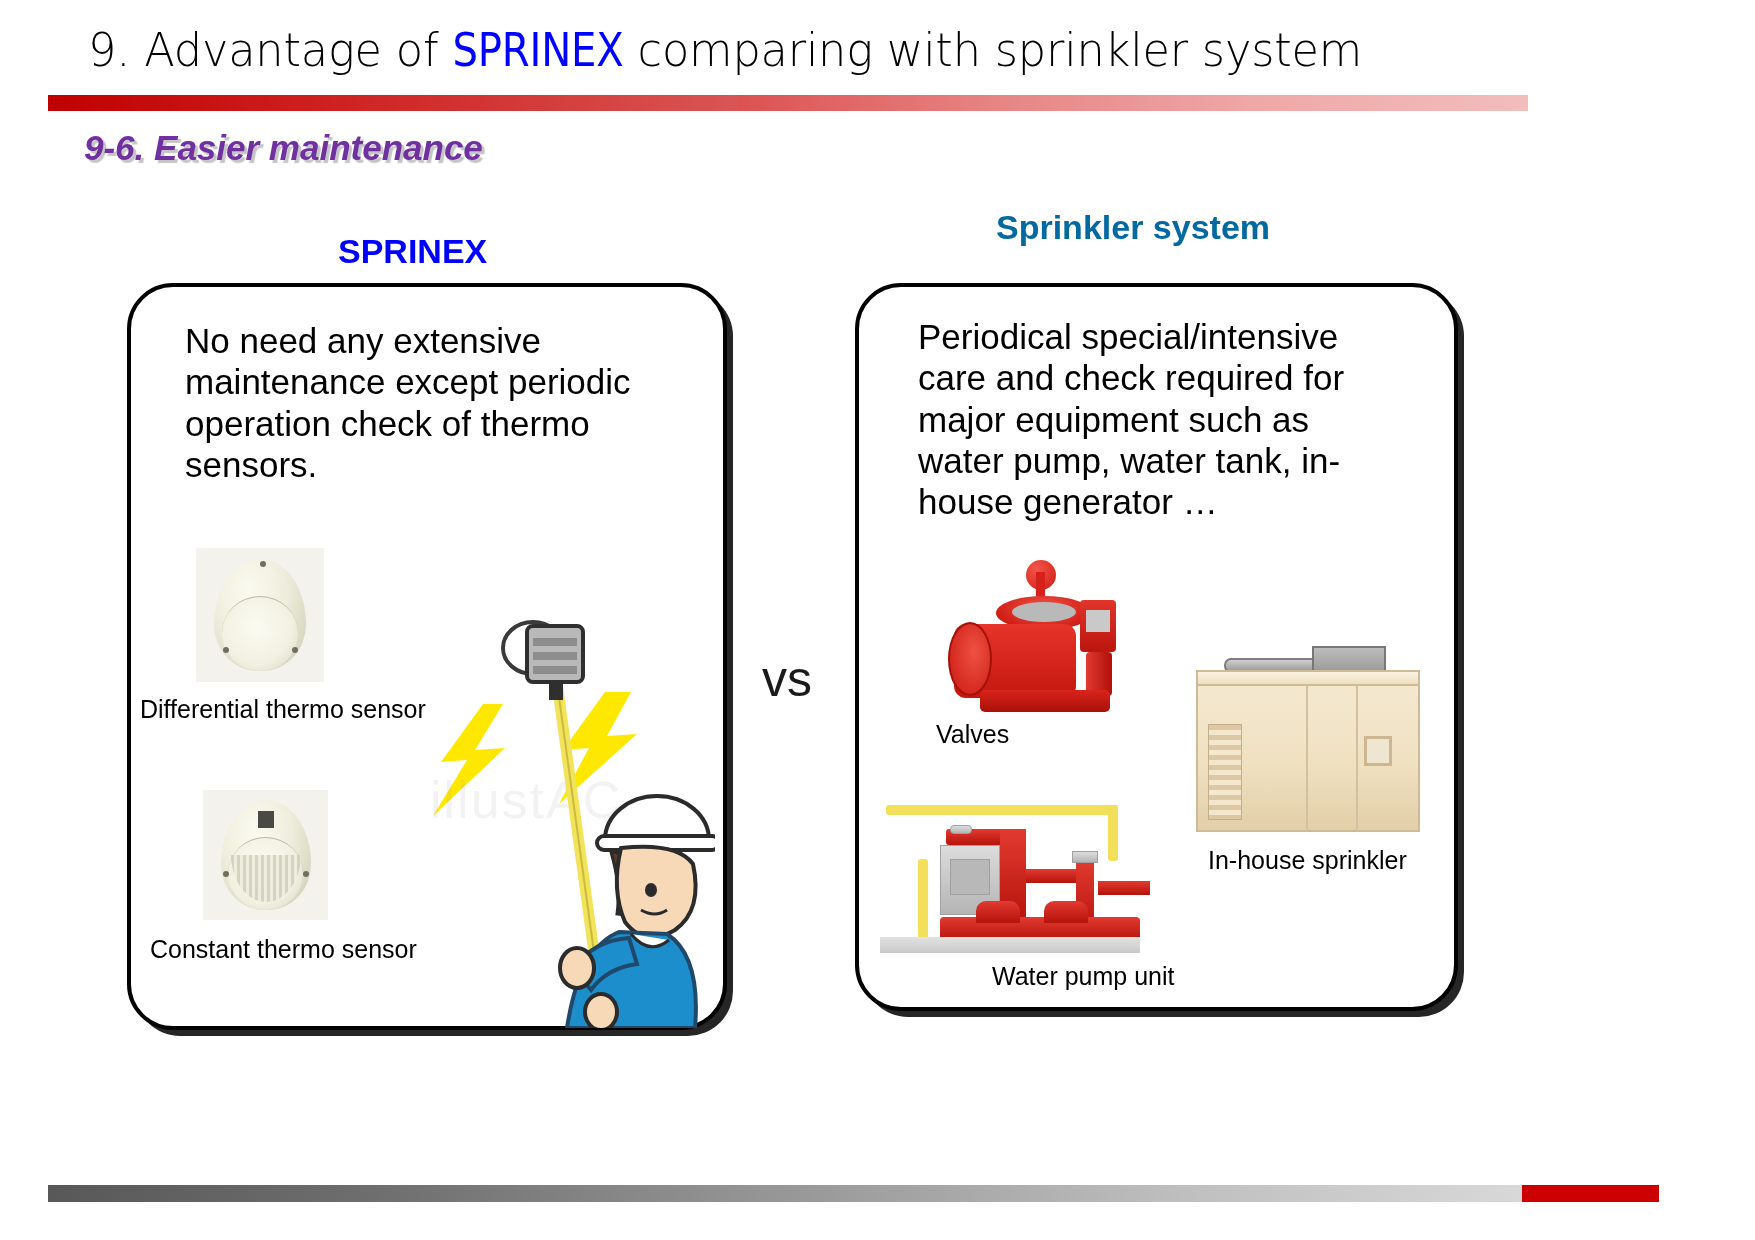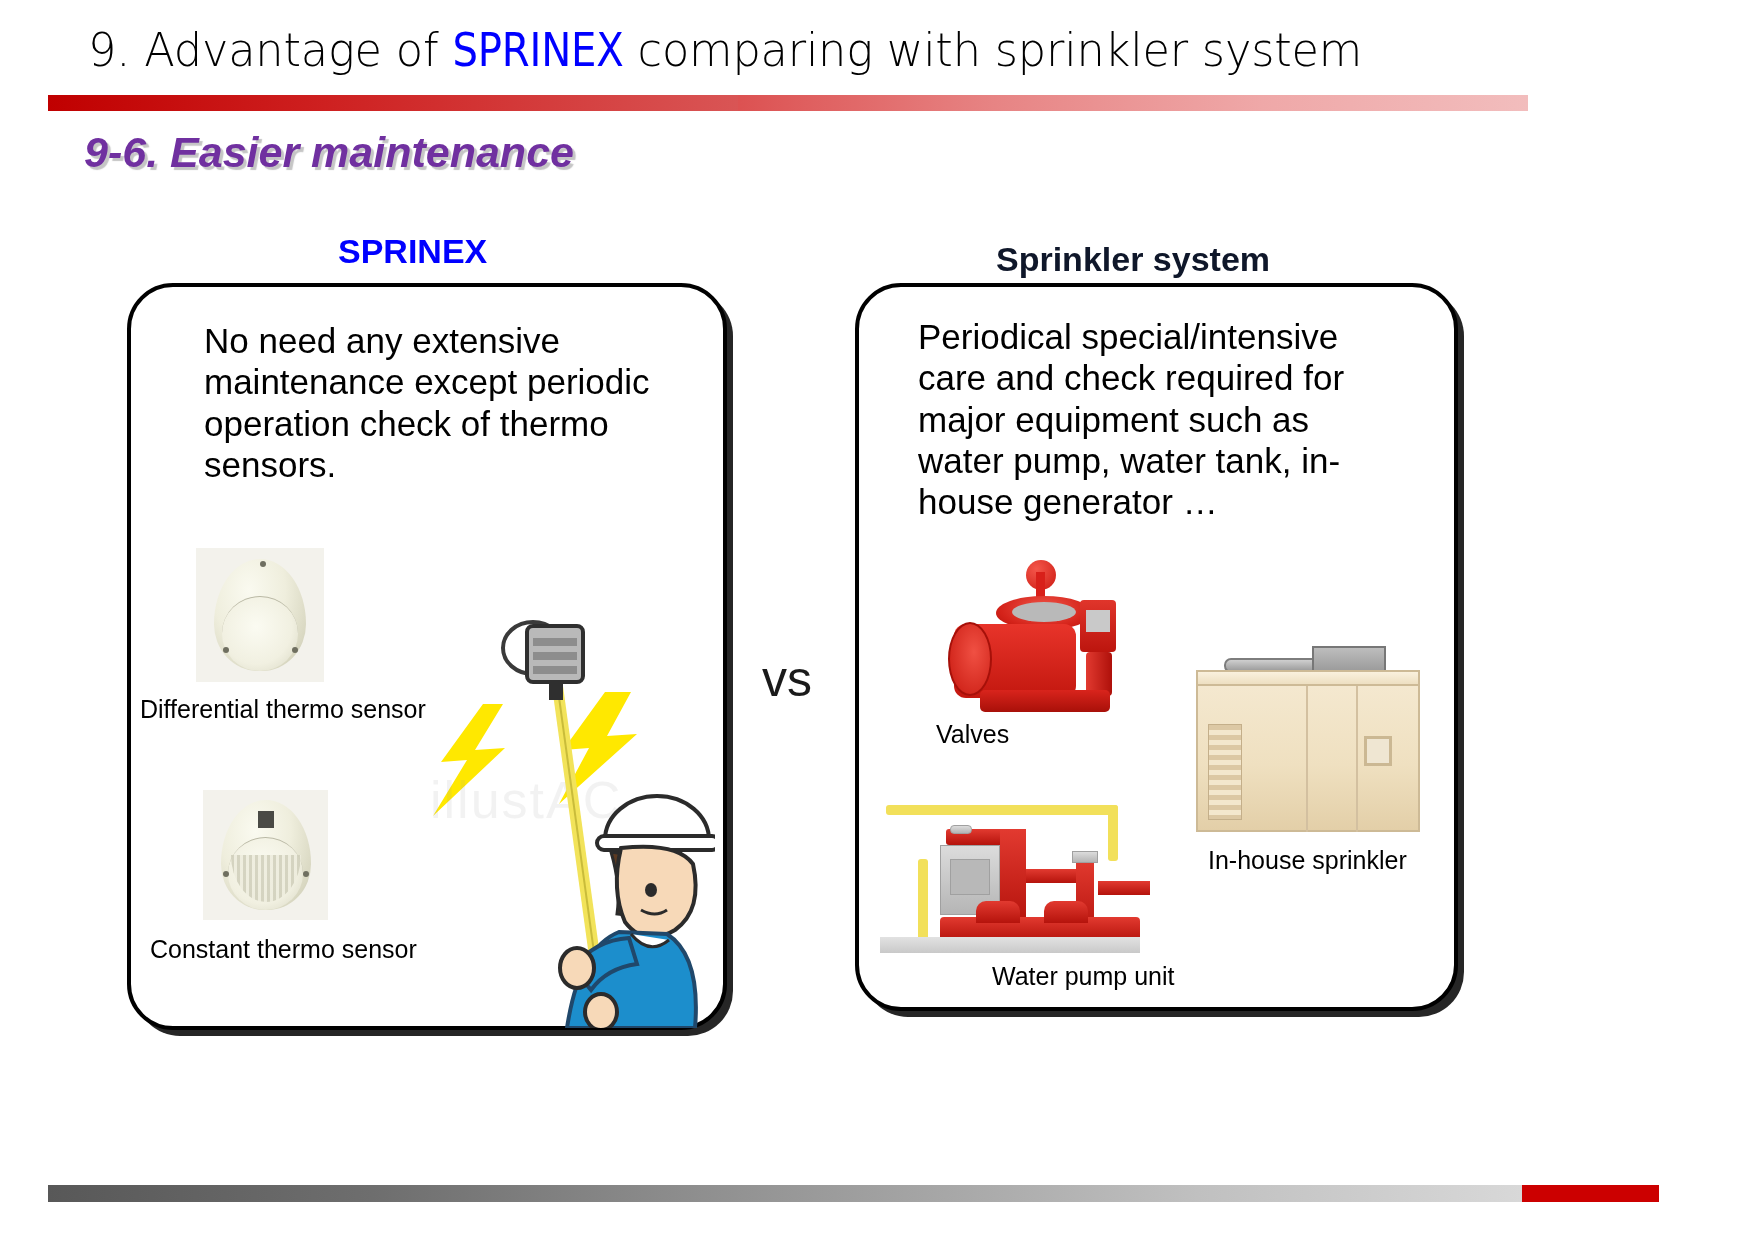--- a/index.html
+++ b/index.html
@@ -28,49 +28,49 @@
     background: linear-gradient(to right, #C00000 0%, #CC1111 18%, #D94444 42%, #E78484 64%, #EFA8A8 82%, #F2BDBD 100%);
   }
   .title-rule-2 {
     position: absolute; left: 48px; top: 95px;
     width: 690px; height: 16px;
     background: linear-gradient(to right, #C00000 0%, #CE2020 40%, #D95555 100%);
   }
 
   .subtitle {
     position: absolute; left: 84px; top: 128px;
-    font-size: 43px; font-weight: bold; font-style: italic;
+    font-size: 35px; font-weight: bold; font-style: italic;
     color: #7030A0;
     text-shadow: 3px 3px 1px rgba(150,150,150,0.55);
     font-family: "Liberation Sans", sans-serif;
     letter-spacing: 0px;
   }
 
   
   .col-head {
     position: absolute; font-size: 34px; font-weight: bold;
     font-family: "Liberation Sans", sans-serif;
   }
   .col-head.left  { left: 338px; top: 232px; color: #0000FF; }
-  .col-head.right { left: 996px; top: 240px; color: #0f172a; }
+  .col-head.right { left: 996px; top: 208px; color: #0369a1; }
 
   
   .panel {
     position: absolute; border: 4px solid #000;
     border-radius: 46px; background: #fff;
     box-shadow: 7px 7px 0 -1px rgba(0,0,0,0.85);
   }
   .panel-left  { left: 127px; top: 283px; width: 600px; height: 747px; }
   .panel-right { left: 855px; top: 283px; width: 603px; height: 728px; }
 
   .panel-text {
     position: absolute; font-size: 35px; line-height: 1.18;
     color: #000; font-family: "Liberation Sans", sans-serif;
   }
-  .panel-text.left  { left: 204px; top: 320px; width: 500px; }
+  .panel-text.left  { left: 185px; top: 320px; width: 500px; }
   .panel-text.right { left: 918px; top: 316px; width: 480px; }
 
   
   .vs {
     position: absolute; left: 762px; top: 650px;
     font-size: 50px; color: #1a1a1a;
     font-family: "Liberation Sans", sans-serif;
   }
 
   

